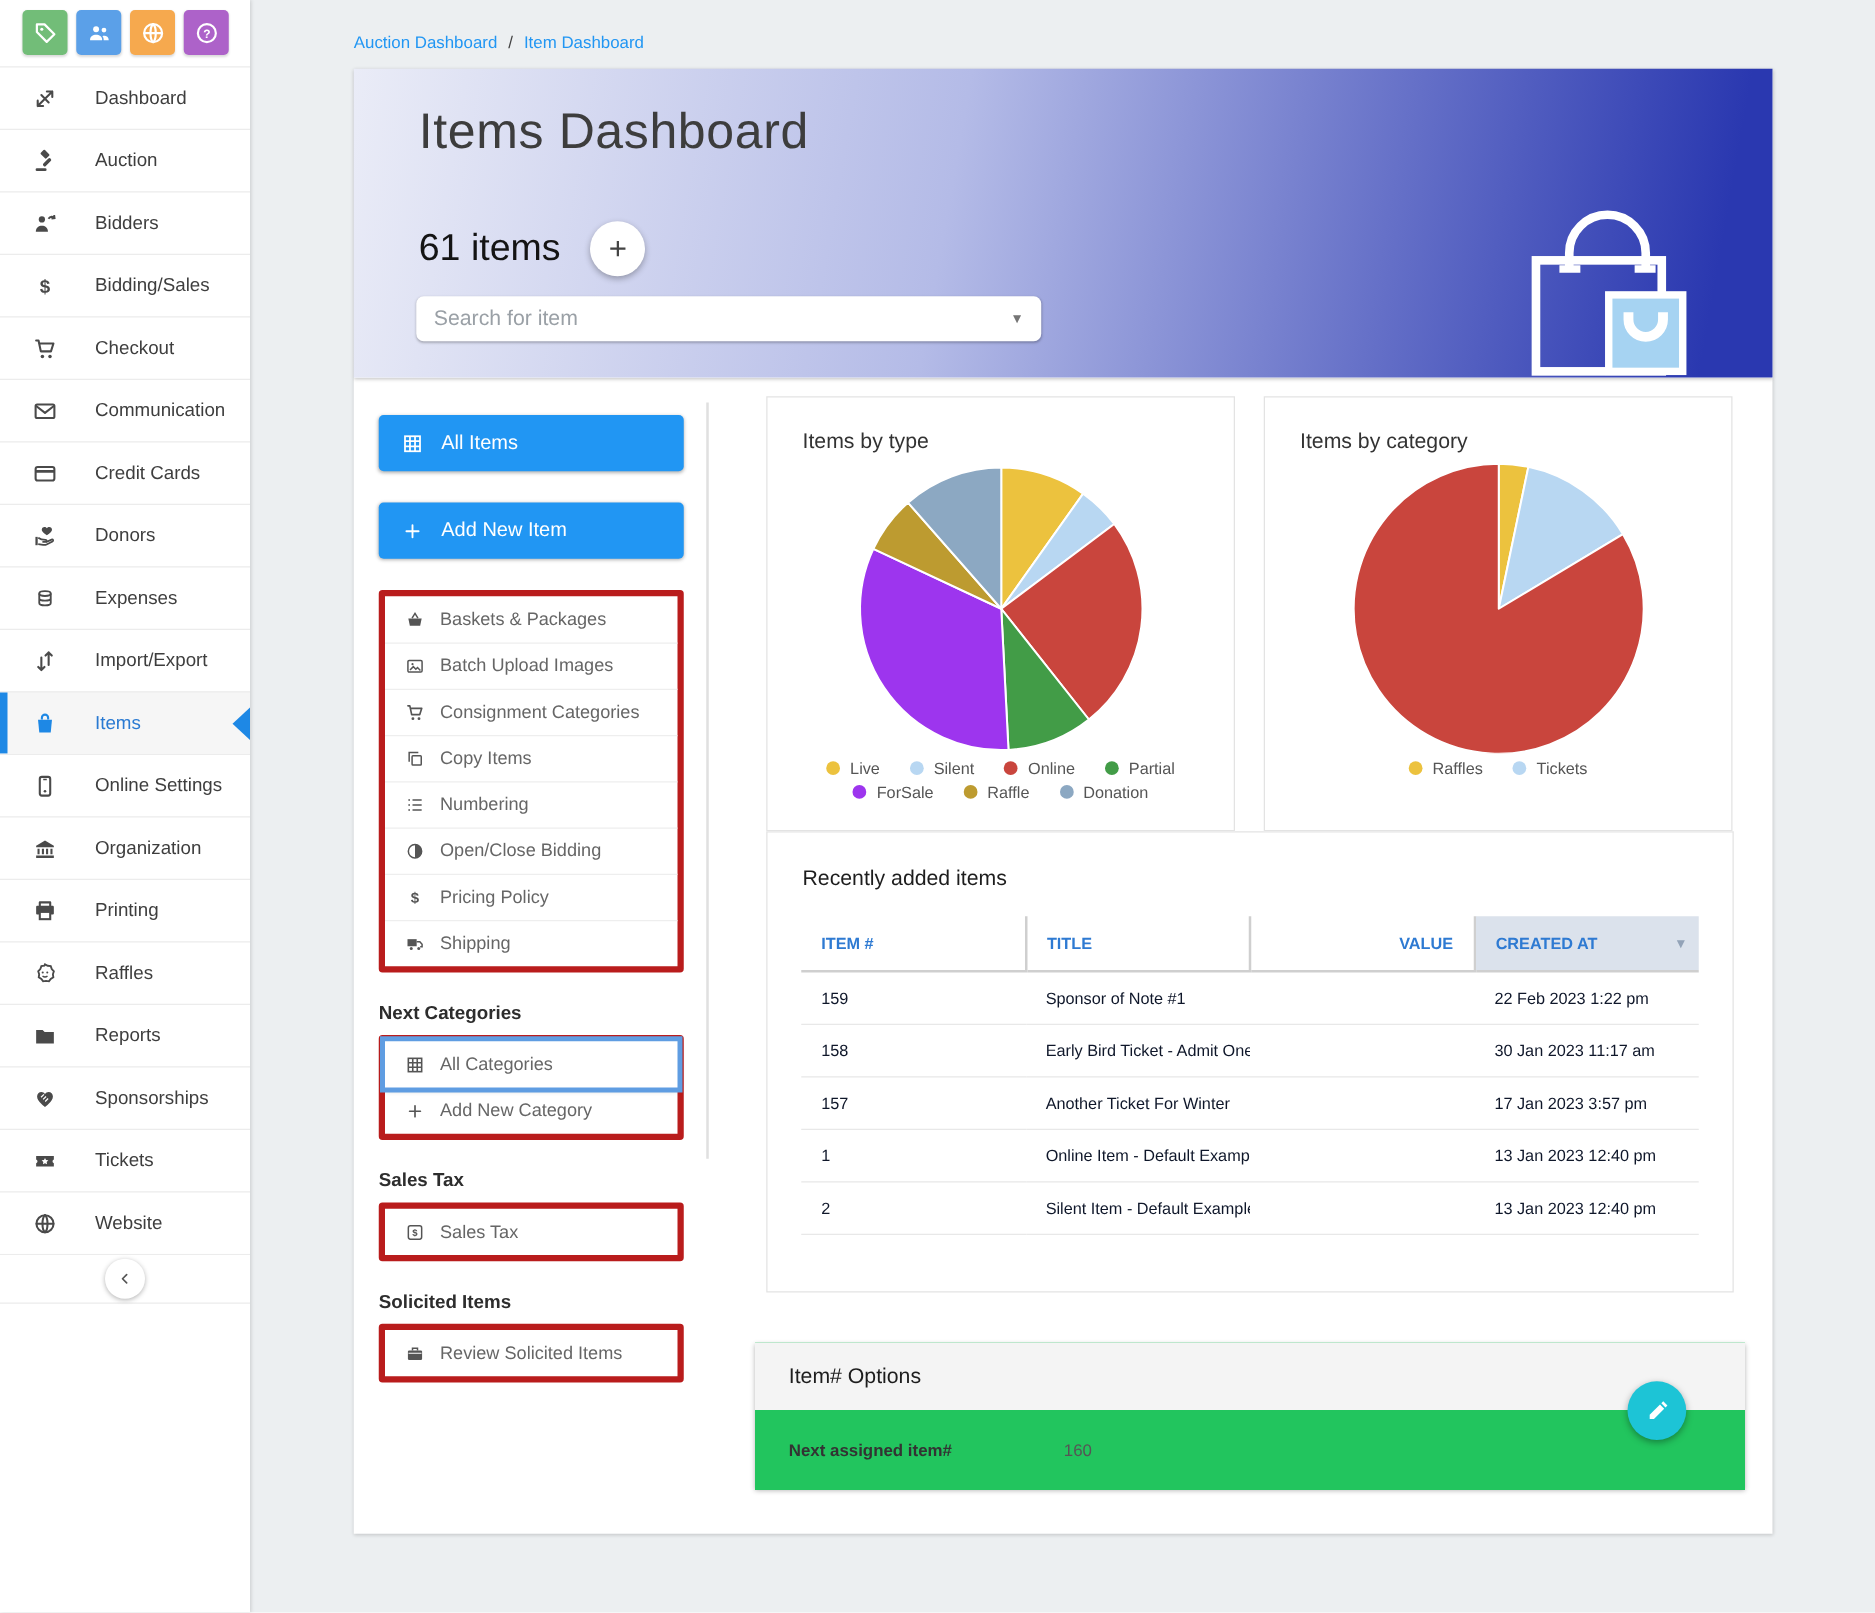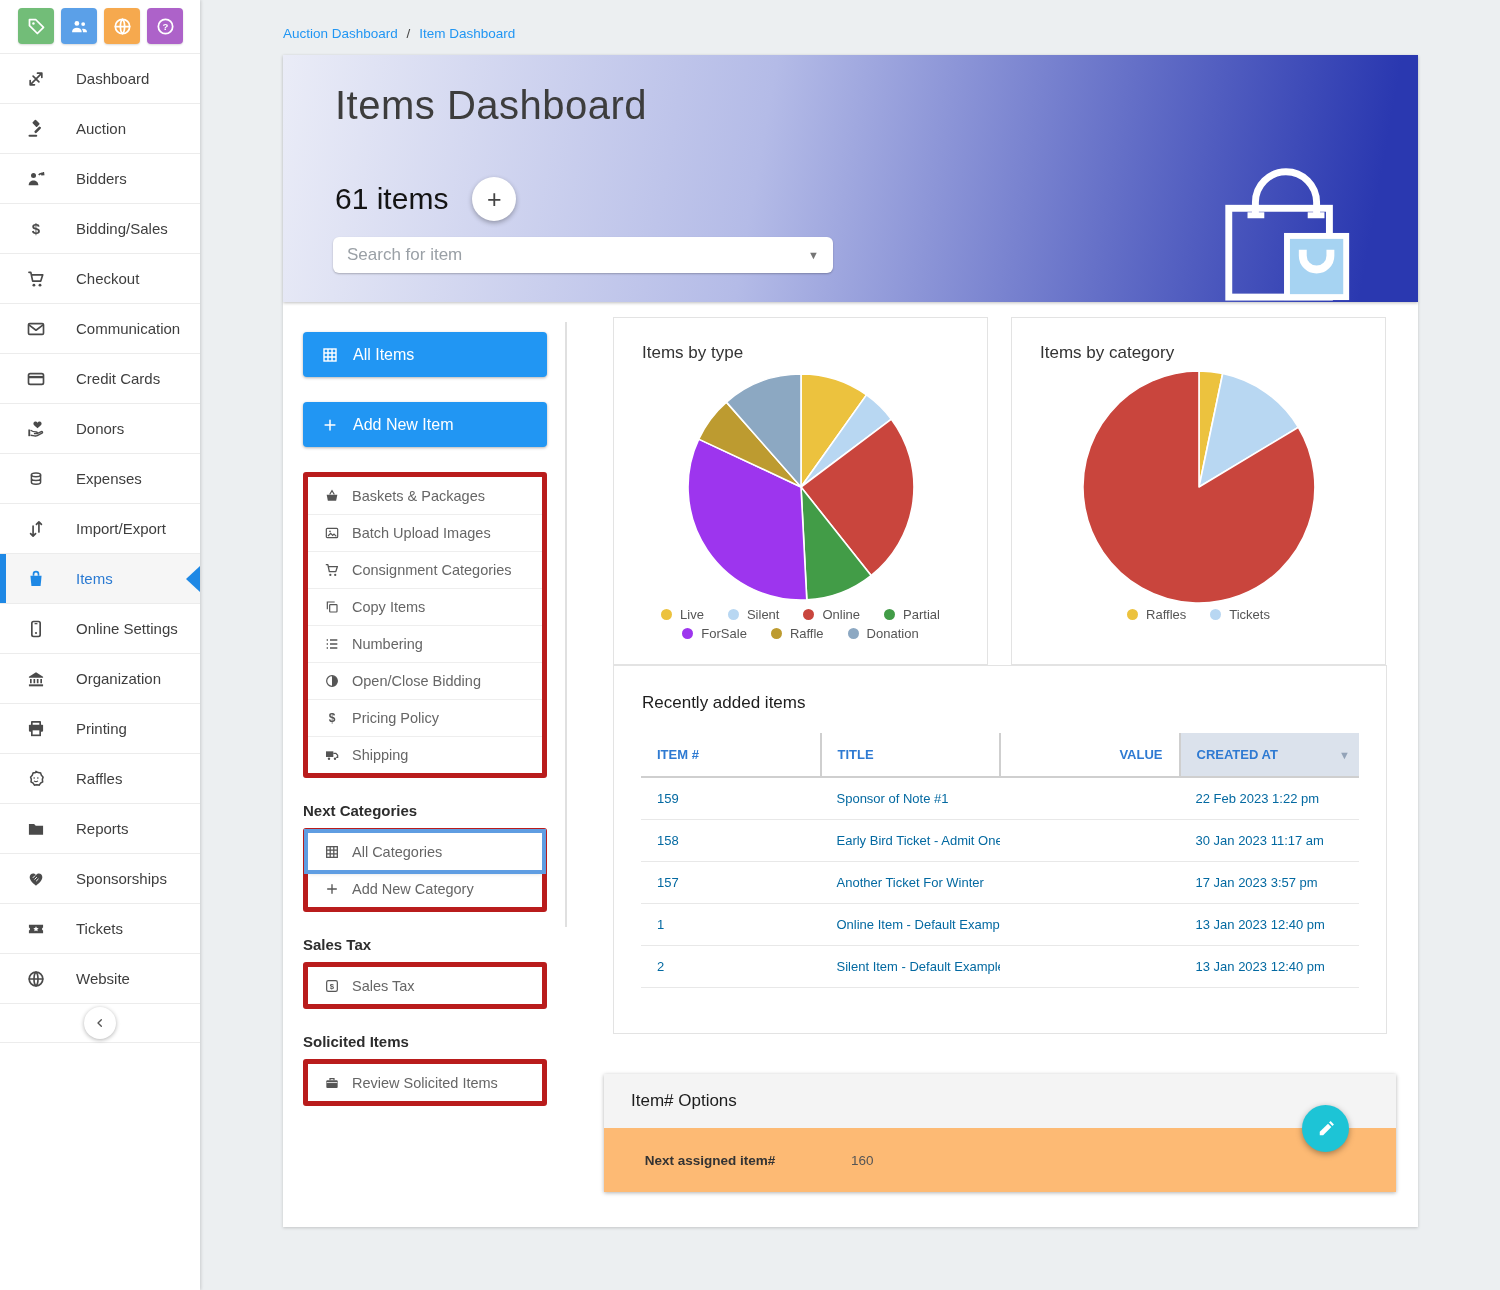--- a/index.html
+++ b/index.html
@@ -81,23 +81,23 @@
 
   .table-card { width:774px; border:1px solid #e3e3e3; background:#fff; padding-bottom:45px; }
   .table-title { font-size:17px; color:#1d1d1d; margin:27px 0 20px 28px; }
   table { width:718px; margin:0 auto; border-collapse:collapse; table-layout:fixed; }
   th { font-size:13px; color:#2e7ad2; text-align:left; padding:14px 16px; border-bottom:2px solid #cfcfcf;
       border-left:2px solid #cfcfcf; font-weight:bold; position:relative; cursor:pointer; }
   th:first-child { border-left:none; }
   th.sorted { background:#dbe2ec; }
   th .sort-caret { position:absolute; right:9px; top:50%; transform:translateY(-50%); color:#93a3b8; font-size:11px; }
   th.align-right, td.align-right { text-align:right; }
-  td { font-size:13px; color:#0369a1; padding:13px 16px; border-bottom:1px solid #e8e8e8; overflow:hidden; white-space:nowrap; }
-
-  .options-card { width:792px; background:#fdba74; box-shadow:0 1px 4px rgba(0,0,0,.3); margin:40px 0 0 -9px; position:relative;text-align:center; }
+  td { font-size:13px; color:#0f172a; padding:13px 16px; border-bottom:1px solid #e8e8e8; overflow:hidden; white-space:nowrap; }
+
+  .options-card { width:792px; background:#22c55e; box-shadow:0 1px 4px rgba(0,0,0,.3); margin:40px 0 0 -9px; position:relative; }
   .options-head { height:54px; background:#f4f4f4; display:flex; align-items:center; padding-left:27px; font-size:17px; color:#1d1d1d; }
   .options-body { height:64px; display:flex; align-items:center; padding-left:27px; font-size:13.5px;gap:36px; }
   .options-label { font-weight:bold; color:#333; width:158px; }
   .options-value { color:#555; margin-left:26px; }
   .edit-fab { position:absolute; right:47px; top:31px; width:47px; height:47px; border-radius:50%; background:#1dc4d6;
       display:flex; align-items:center; justify-content:center; box-shadow:0 2px 6px rgba(0,0,0,.35); cursor:pointer; color:#fff; }
   .edit-fab svg { width:20px; height:20px; }
 </style>
 </head>
 <body>

